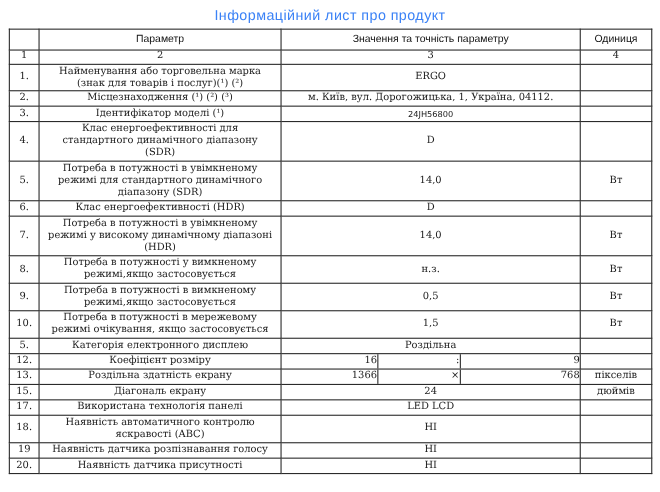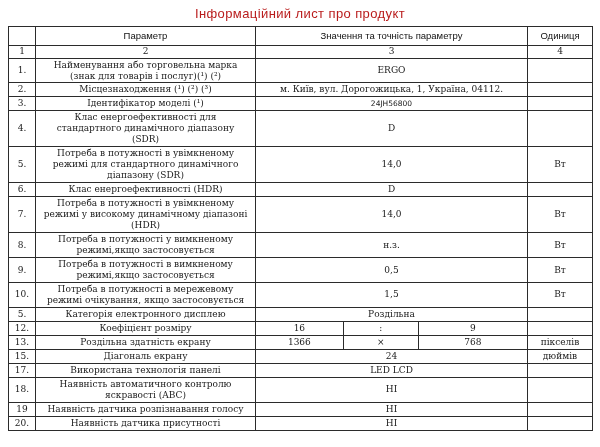--- a/index.html
+++ b/index.html
@@ -1,19 +1,19 @@
 <!DOCTYPE html>
 <html><head>
 <meta charset="utf-8">
 <style>
   html,body{margin:0;padding:0;background:#fff;}
   body{width:600px;height:447px;overflow:hidden;font-family:"DejaVu Serif",serif;color:#1a1a1a;}
   .title{
     font-family:"Liberation Sans",sans-serif;
-    font-size:13px;color:#b91c1c;text-align:center;
+    font-size:13px;color:#3b82f6;text-align:center;
     letter-spacing:0.4px;padding:6px 0 5px;
   }
   table{
     border-collapse:collapse;table-layout:fixed;
     margin-left:8px;width:584px;
   }
   td,th{
     border:1px solid #2b2b2b;
     font-size:9px;line-height:1.22;
     text-align:center;vertical-align:middle;
@@ -22,21 +22,21 @@
   th{
     font-family:"Liberation Sans",sans-serif;
     font-size:9.5px;font-weight:normal;color:#111;
     padding:3px 2px;
   }
   td.param{padding:1px 6px;}
   .numrow td{font-size:9px;padding:0.5px 2px;}
   .model-id{font-family:"DejaVu Sans",sans-serif;font-size:7.5px;text-align:center;}
   td.split-cell{padding:0;}
   .split{display:flex;width:100%;align-items:stretch;}
-  .split span{padding:1px 0;box-sizing:border-box;}
+  .split span{padding:1px 0;box-sizing:border-box;text-align:right;}
   .split .s1{width:32%;}
   .split .s2{width:28%;border-left:1px solid #2b2b2b;border-right:1px solid #2b2b2b;}
   .split .s3{flex:1;}
   col.c-num{width:27px;}
   col.c-param{width:220px;}
   col.c-value{width:272px;}
   col.c-unit{width:65px;}
 </style>
 </head>
 <body>

